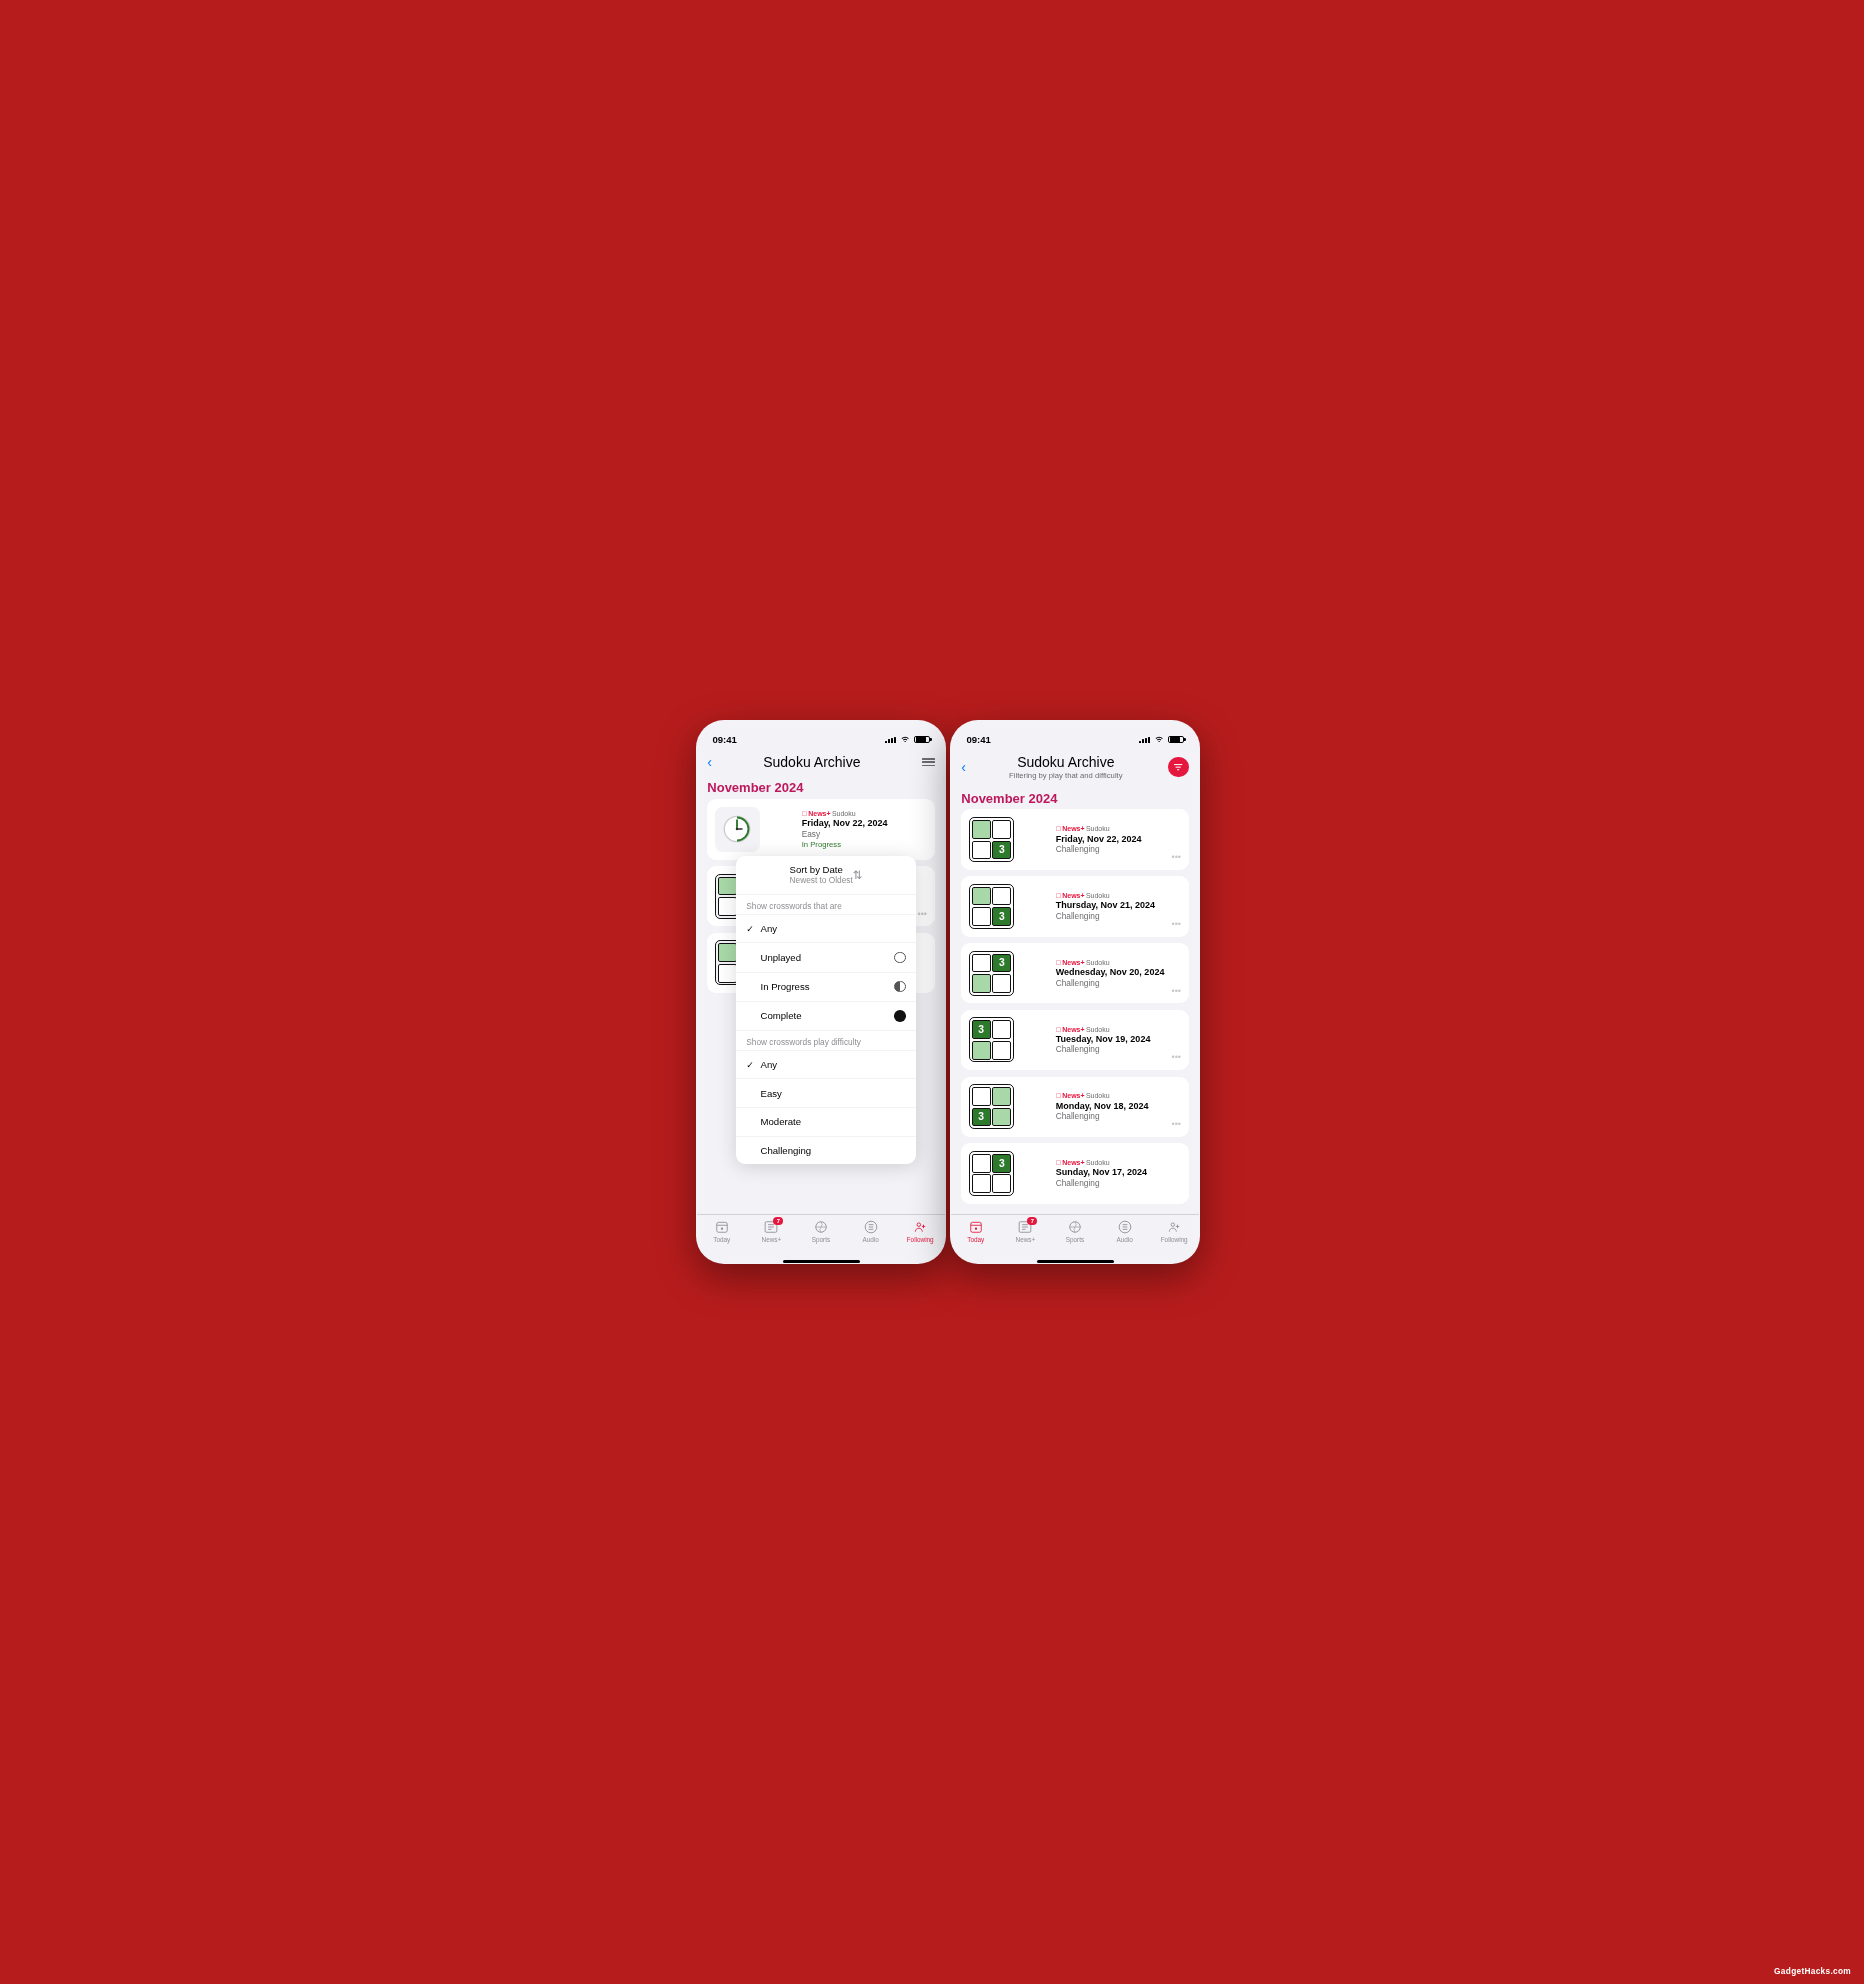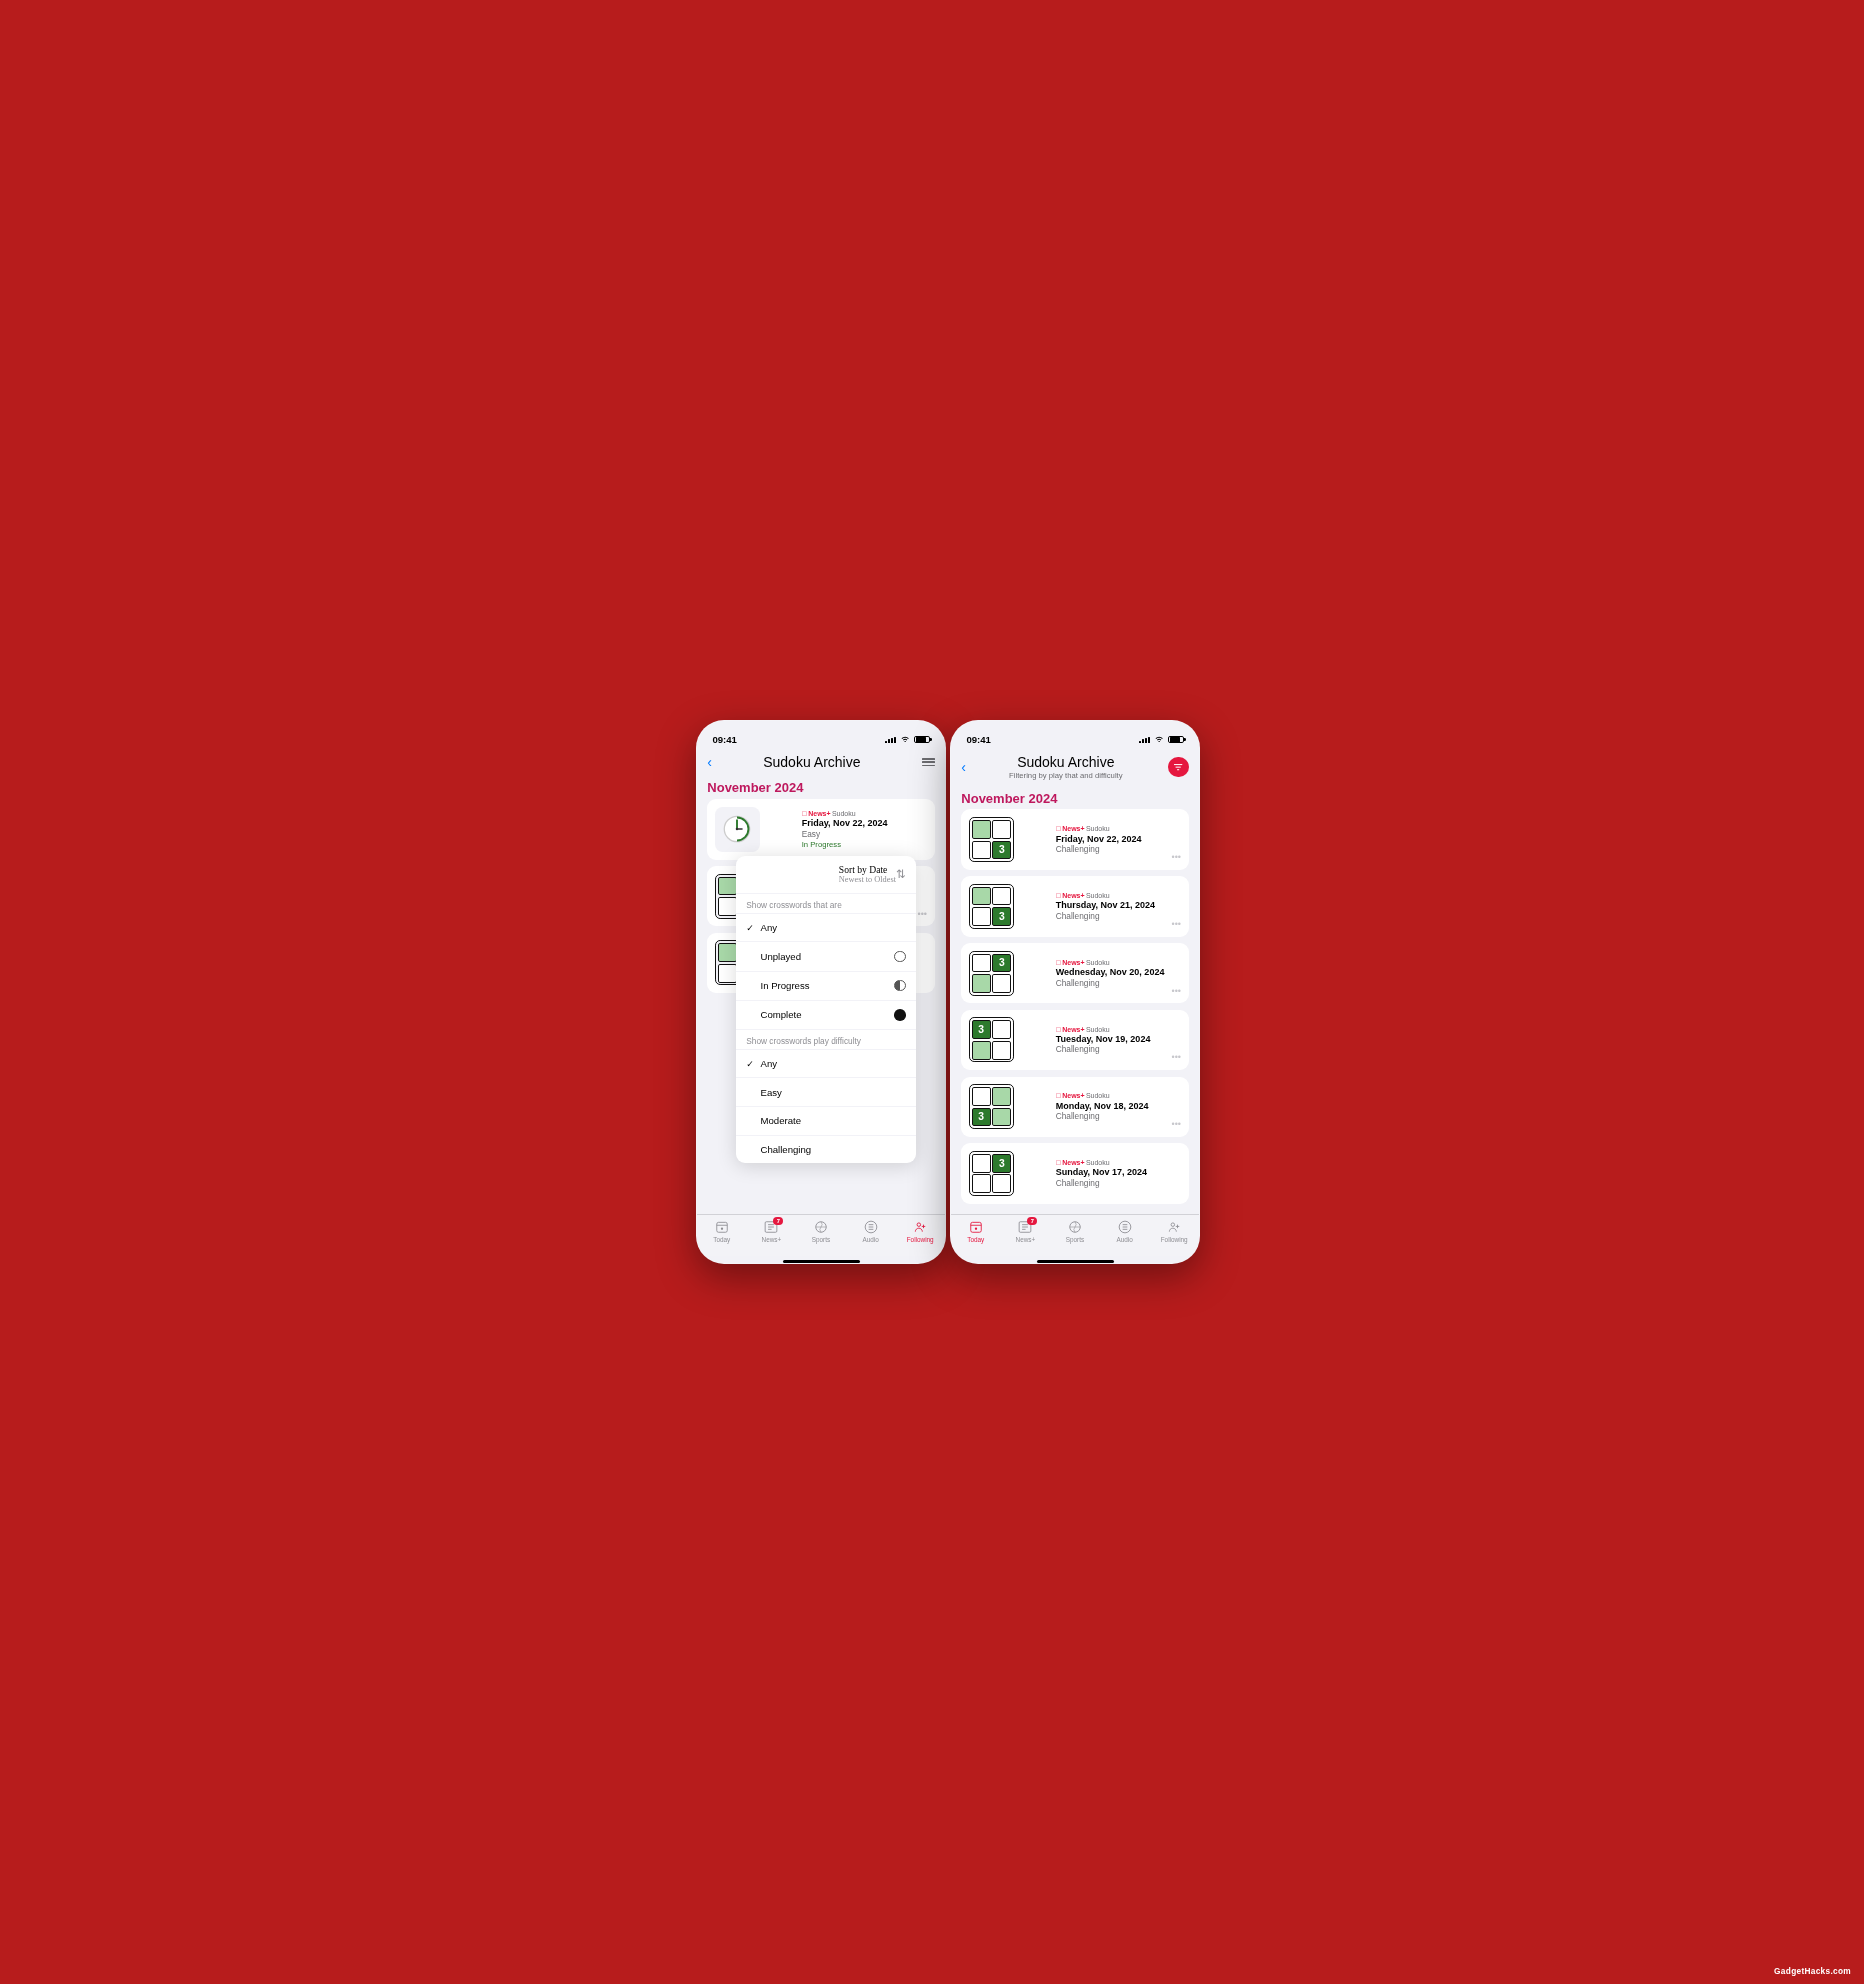--- a/index.html
+++ b/index.html
@@ -313,24 +313,23 @@
     .dropdown-section-label {
       padding: 6.4px 10.3px 2.6px;
       font-size: 8.3px;
       color: #8e8e93;
       background: #fff;
       border-bottom: 0.6px solid #f2f2f7;
     }
     .sort-item {
       display: flex;
       align-items: center;
-      justify-content: flex-end;
+      justify-content: center;
       padding: 8.3px 10.3px;
       border-bottom: 0.6px solid #f2f2f7;
-      font-family: Liberation Serif, serif;
     }
     .sort-item-left {
       display: flex;
       flex-direction: column;
     }
     .sort-label {
       font-size: 9.6px;
       font-weight: 500;
       color: #000;
     }

